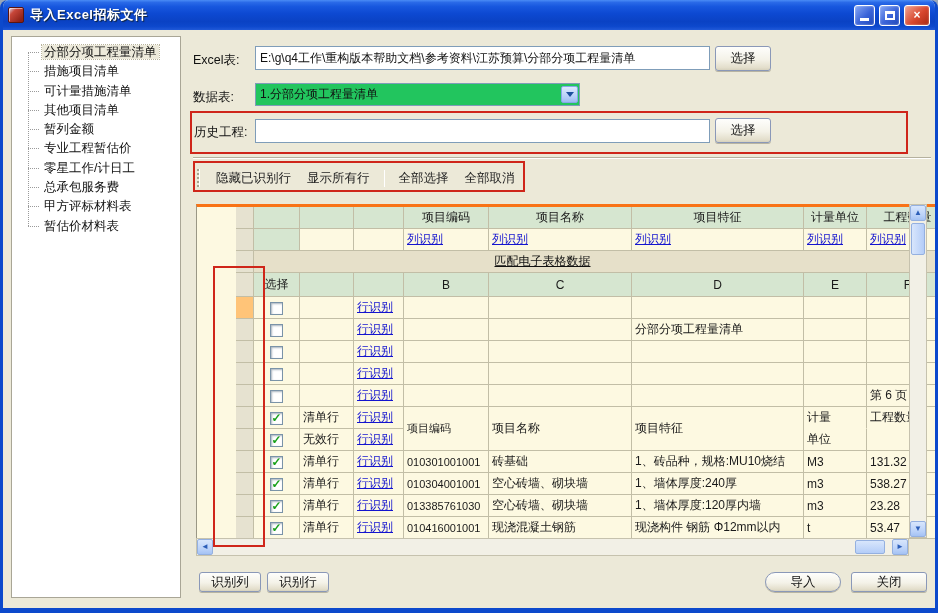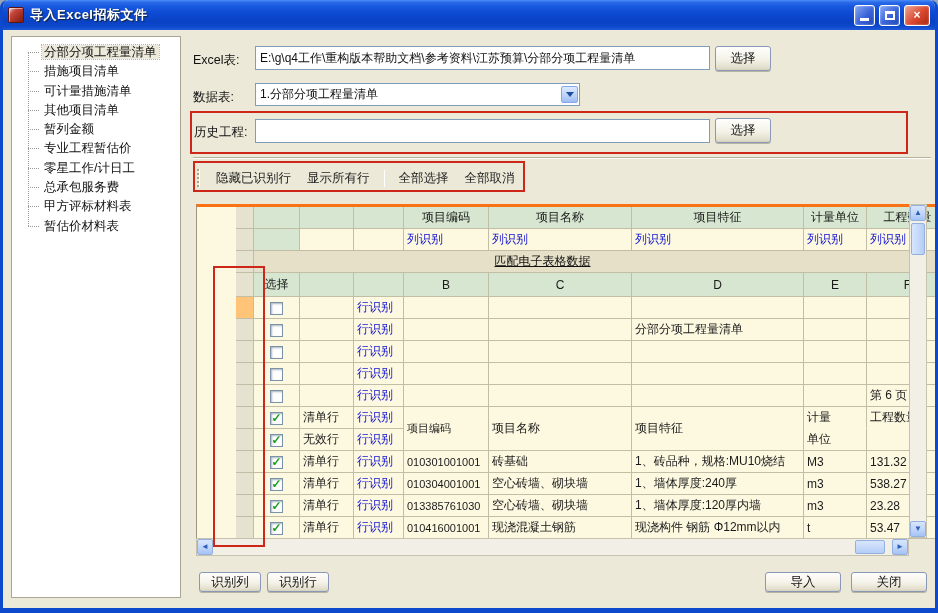--- a/index.html
+++ b/index.html
@@ -37,21 +37,21 @@
   .titem .tlabel { padding:0 2px; }
   .titem.sel .tlabel { background:#edeadb; outline:1px dotted #b9b49c; }
 
   
   .flabel { position:absolute; font-size:12.5px; color:#111; }
   .tfield { position:absolute; border:1px solid #7f9db9; background:#fff; font-size:12px;
     font-family:"Liberation Sans",sans-serif; padding:3px 4px; color:#111; }
   .xpbtn { position:absolute; border:1px solid #8a98b8; border-radius:3px; font-size:12.5px; color:#111;
     background:linear-gradient(180deg,#fefefc 0%, #f4f2e8 55%, #e3decb 90%, #d6d1bd 100%);
     display:flex; align-items:center; justify-content:center; box-shadow:0 1px 0 #b8b4a2; cursor:default; }
-  .combo { position:absolute; border:1px solid #7f9db9; background:#ffffff; display:flex; align-items:center; }
+  .combo { position:absolute; border:1px solid #7f9db9; background:#22c55e; display:flex; align-items:center; }
   .combo .cval { flex:1; font-size:12px; padding:0 4px; color:#111; white-space:nowrap; overflow:hidden; }
   .combo .carrow { width:17px; height:17px; margin:1px; border:1px solid #86a7e8; border-radius:2px;
     background:linear-gradient(180deg,#dceafe 0%, #b2cdf8 70%, #9cbcf2 100%); display:flex; align-items:center; justify-content:center; }
   .combo .carrow i { display:block; width:0; height:0; border:4px solid transparent; border-top:5px solid #1c4fa0; margin-top:4px; }
 
   .groove { position:absolute; left:190px; top:157px; width:738px; height:2px;
     border-top:1px solid #b5b19e; border-bottom:1px solid #fff; }
 
   
   .toolbar { position:absolute; left:194px; top:165px; height:26px; display:flex; align-items:center; font-size:12.5px; color:#222; }
@@ -64,21 +64,21 @@
   table.grid { border-collapse:separate; border-spacing:0; table-layout:fixed; width:713px;
     border-top:3px solid #f97316; border-left:1px solid #9a9785; background:#fdf9e1;padding-left:39px; }
   .grid td { border-right:1px solid #c2bea6; border-bottom:1px solid #c2bea6; font-size:12px; color:#1a1a1a;
     white-space:nowrap; overflow:hidden; padding:0 3px; height:22px; background:#fdf9e1; vertical-align:middle; }
   .grid tr.h4 td { height:24px; }
   .grid td.hdr { background:#d6e6d0; }
   .grid td.ctr { text-align:center; }
   .grid td.c0 { background:#e6e2d0; padding:0; }
   .grid td.c0.ind { background:#ffc478; }
   .grid td.match { background:#e6e0c9; text-align:center; padding-right:120px; color:#111;text-decoration:underline; }
-  .link { color:#1414cf; cursor:pointer; }
+  .link { color:#1414cf; text-decoration:underline; cursor:pointer; }
   .grid td.vmid { vertical-align:middle; }
   .grid td.nb { border-bottom-color:transparent; }
   .grid td.c-b { font-size:11px; }
   .cb { display:inline-block; width:13px; height:13px; background:#fff; border:1px solid #7a93a8;
     box-shadow:inset 1px 1px 2px rgba(100,120,140,.55); font-size:12px; line-height:11px; text-align:center;
     color:#18a018; font-weight:bold; vertical-align:middle; }
   .grid td.c1 { text-align:center; }
 
   
   .vscroll { position:absolute; left:713px; top:0; width:18px; height:334px; background:#f2f0e6;
@@ -341,20 +341,20 @@
 
     <div class="hscroll">
       <span class="sbtn" style="left:0; top:0;">◄</span>
       <span class="sthumb" style="left:658px; top:1px; width:30px; height:14px;"></span>
       <span class="sbtn" style="right:0; top:0;">►</span>
     </div>
   </div>
 
   <button class="xpbtn fbtn" style="left:196px; top:572px; width:62px;">识别列</button>
   <button class="xpbtn fbtn" style="left:264px; top:572px; width:62px;">识别行</button>
-  <button class="xpbtn fbtn" style="left:762px; top:572px; width:76px;">导入</button>
+  <button class="xpbtn fbtn" style="left:762px; top:572px; width:76px;border-radius:13px;">导入</button>
   <button class="xpbtn fbtn" style="left:848px; top:572px; width:76px;">关闭</button>
 
   <div class="redbox" style="left:187px; top:111px; width:718px; height:43px;"></div>
   <div class="redbox" style="left:190px; top:161px; width:332px; height:31px;"></div>
   <div class="redbox" style="left:210px; top:266px; width:52px; height:281px;"></div>
 
 </div>
 
 </body></html>

